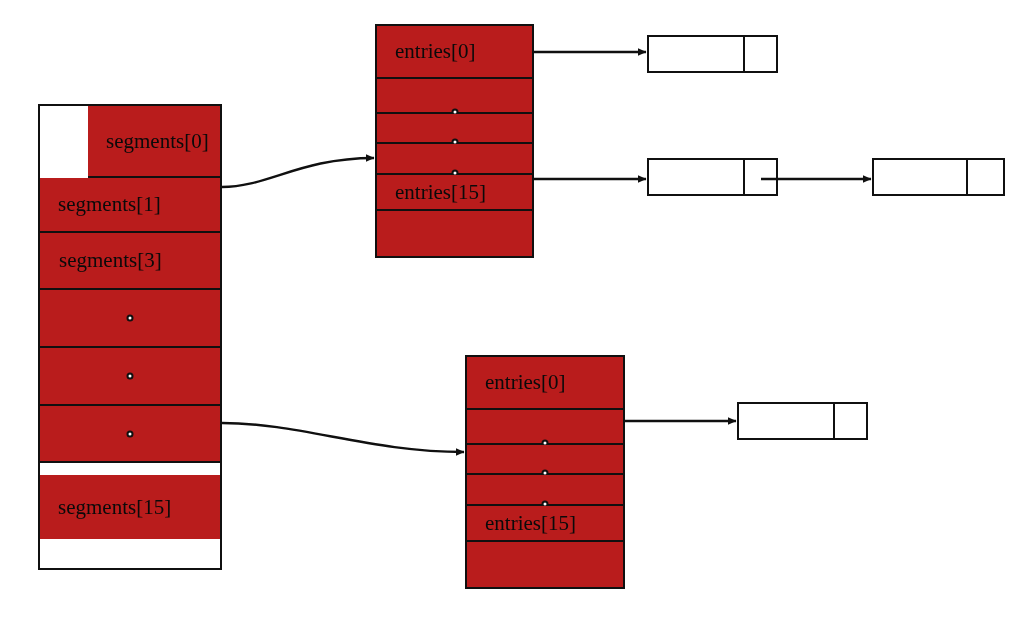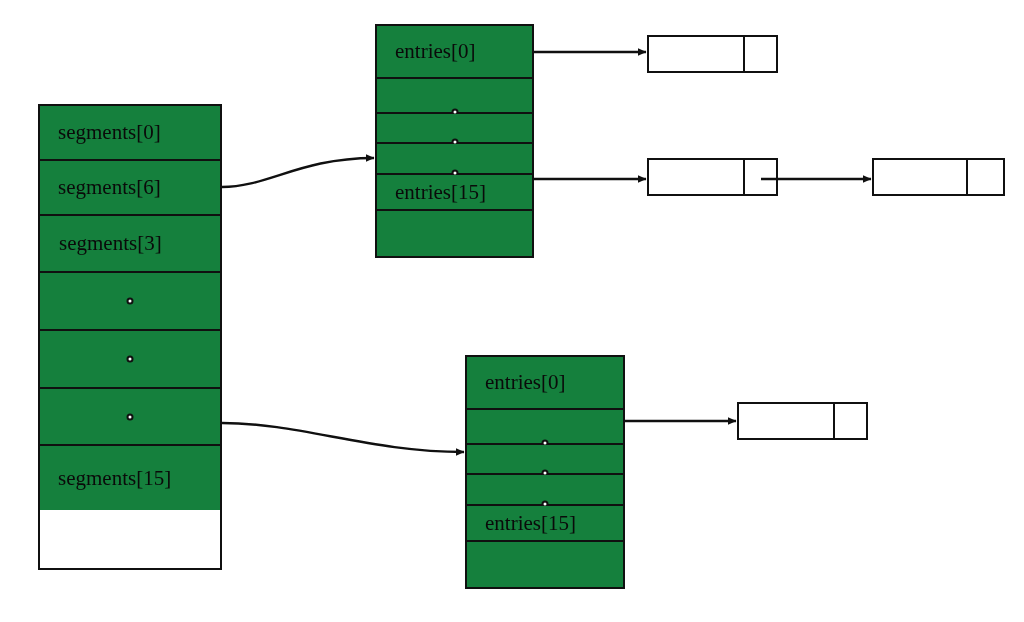--- a/index.html
+++ b/index.html
@@ -21,21 +21,21 @@
     border: 2px solid #101010;
     background: #ffffff;
   }
   .cell {
     position: relative;
     box-sizing: border-box;
     border-bottom: 2px solid #101010;
     display: flex;
     align-items: center;
     padding-left: 18px;
-    background: #15803d;
+    background: #b91c1c;
   }
   .cell:last-child {
     border-bottom: none;
   }
   .cell-label {
     font-size: 21px;
     color: #0a0a0a;
     line-height: 1;
     white-space: nowrap;
   }
@@ -90,39 +90,39 @@
     overflow: visible;
     pointer-events: none;
   }
 </style>
 </head>
 <body>
 
 <div id="canvas">
 
   <div class="array-box" style="left:38px; top:104px; width:184px; height:466px;">
+    <div class="cell" style="height:72px;margin-left:48px;">
+      <span class="cell-label">segments[0]</span>
+    </div>
     <div class="cell" style="height:55px;">
-      <span class="cell-label">segments[0]</span>
-    </div>
-    <div class="cell" style="height:55px;">
-      <span class="cell-label">segments[6]</span>
+      <span class="cell-label">segments[1]</span>
     </div>
     <div class="cell" style="height:57px;padding-left:19px;">
       <span class="cell-label">segments[3]</span>
     </div>
     <div class="cell dots dots-center" style="height:58px;">
       <span class="dot-glyph"></span>
     </div>
     <div class="cell dots dots-center" style="height:58px;">
       <span class="dot-glyph"></span>
     </div>
     <div class="cell dots dots-center" style="height:57px;">
       <span class="dot-glyph"></span>
     </div>
-    <div class="cell" style="height:64px;">
+    <div class="cell" style="height:64px;margin-top:12px;">
       <span class="cell-label">segments[15]</span>
     </div>
   </div>
 
   <div class="array-box" style="left:375px; top:24px; width:159px; height:234px;">
     <div class="cell" style="height:53px;">
       <span class="cell-label">entries[0]</span>
     </div>
     <div class="cell dots" style="height:35px;">
       <span class="dot-glyph"></span>

